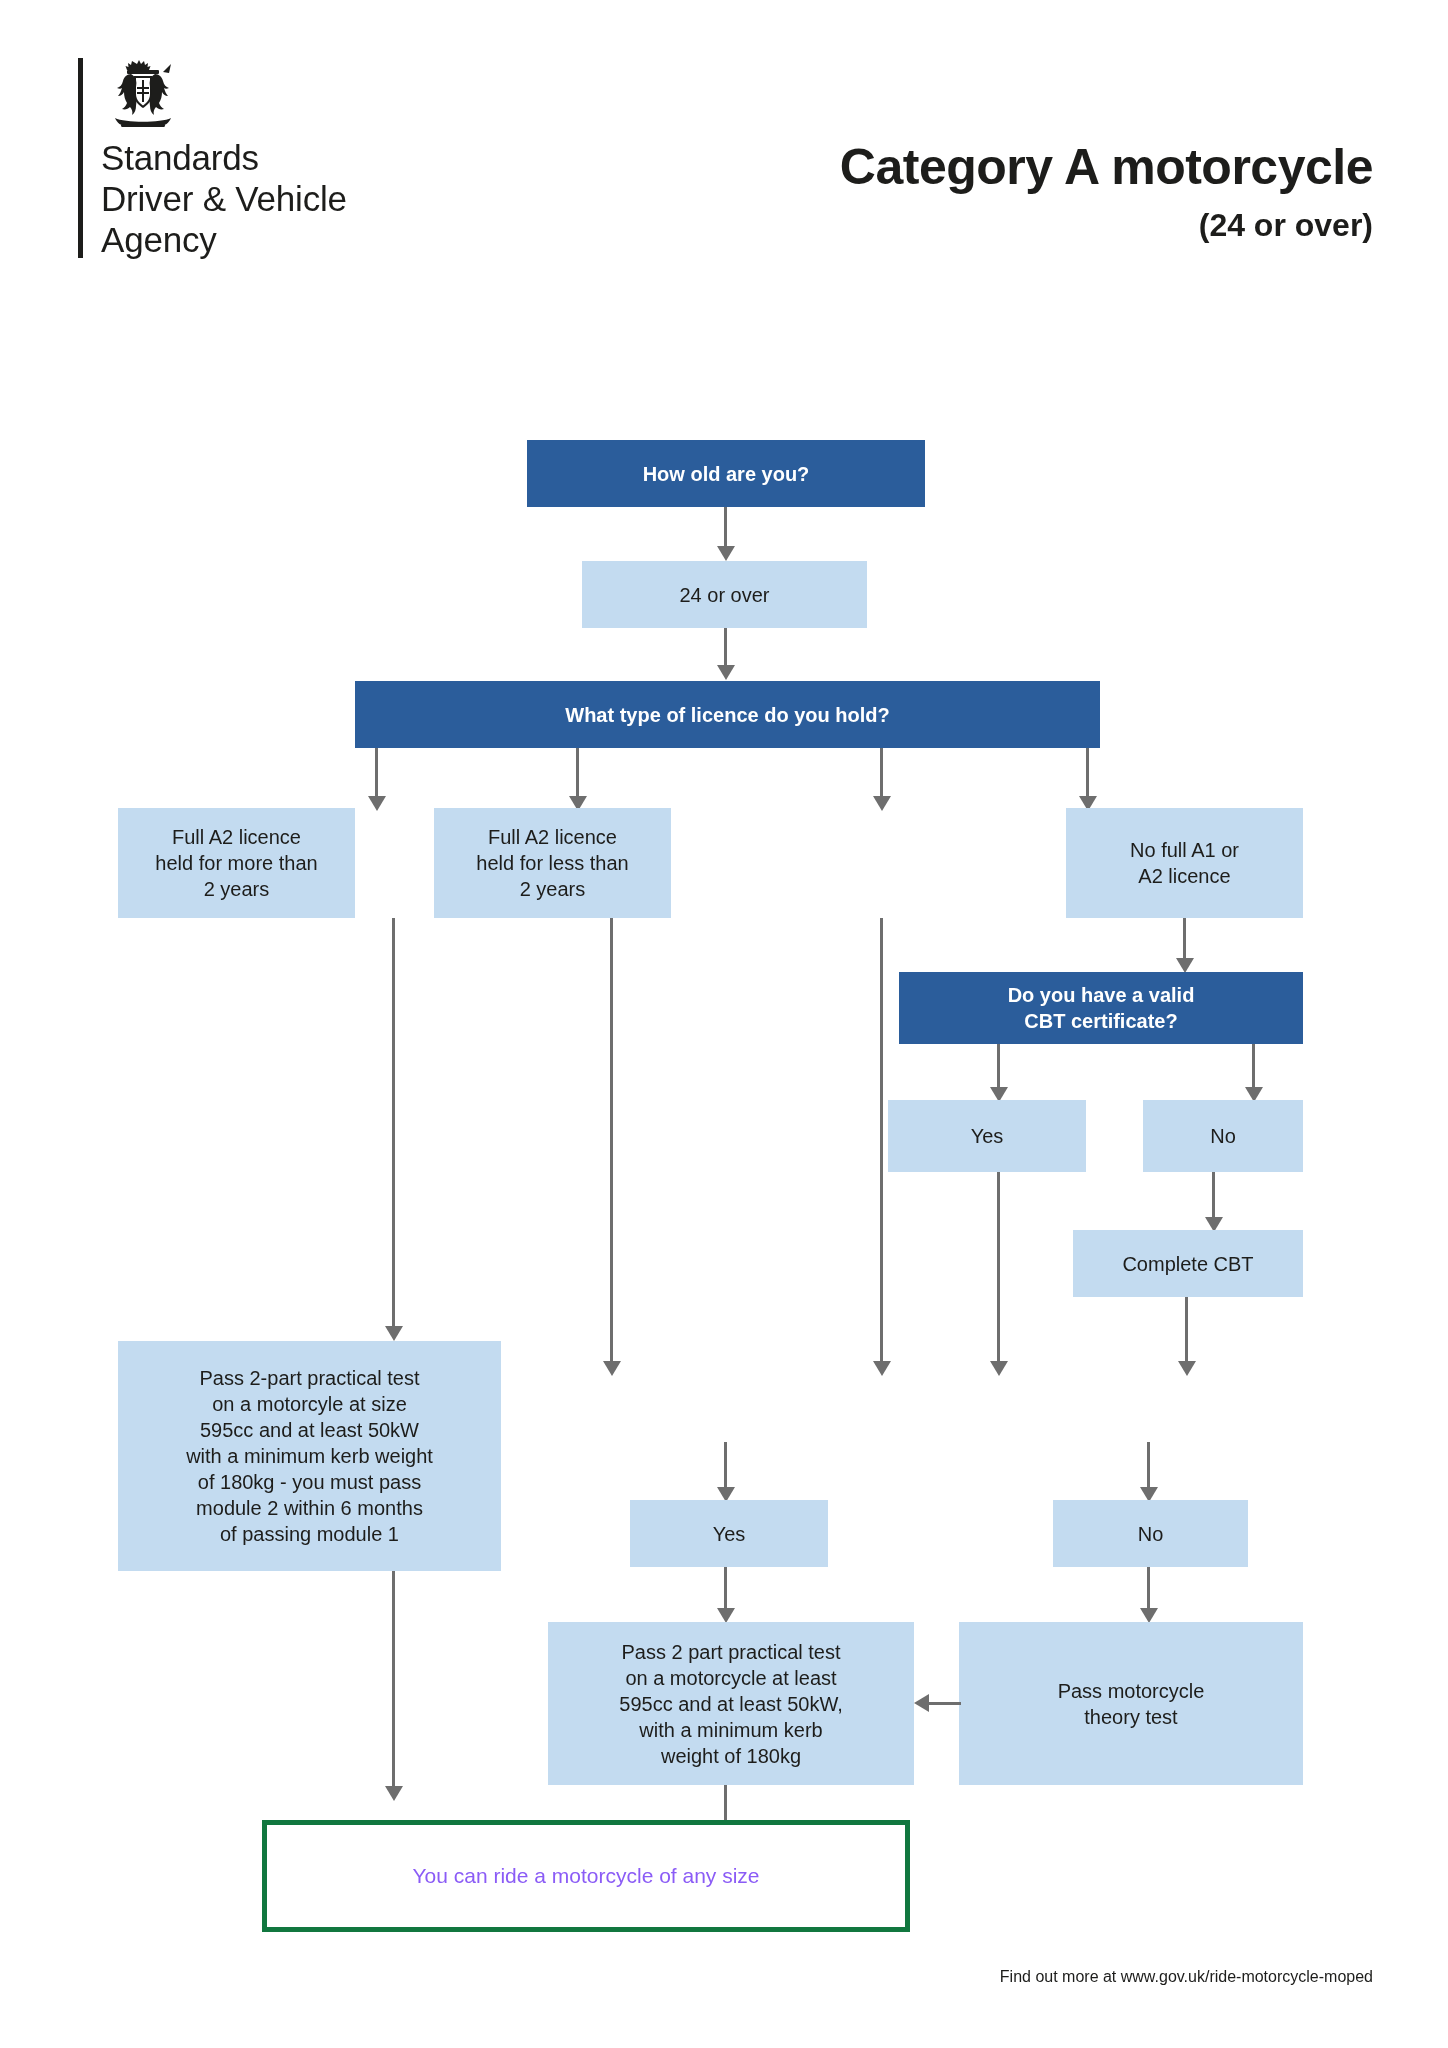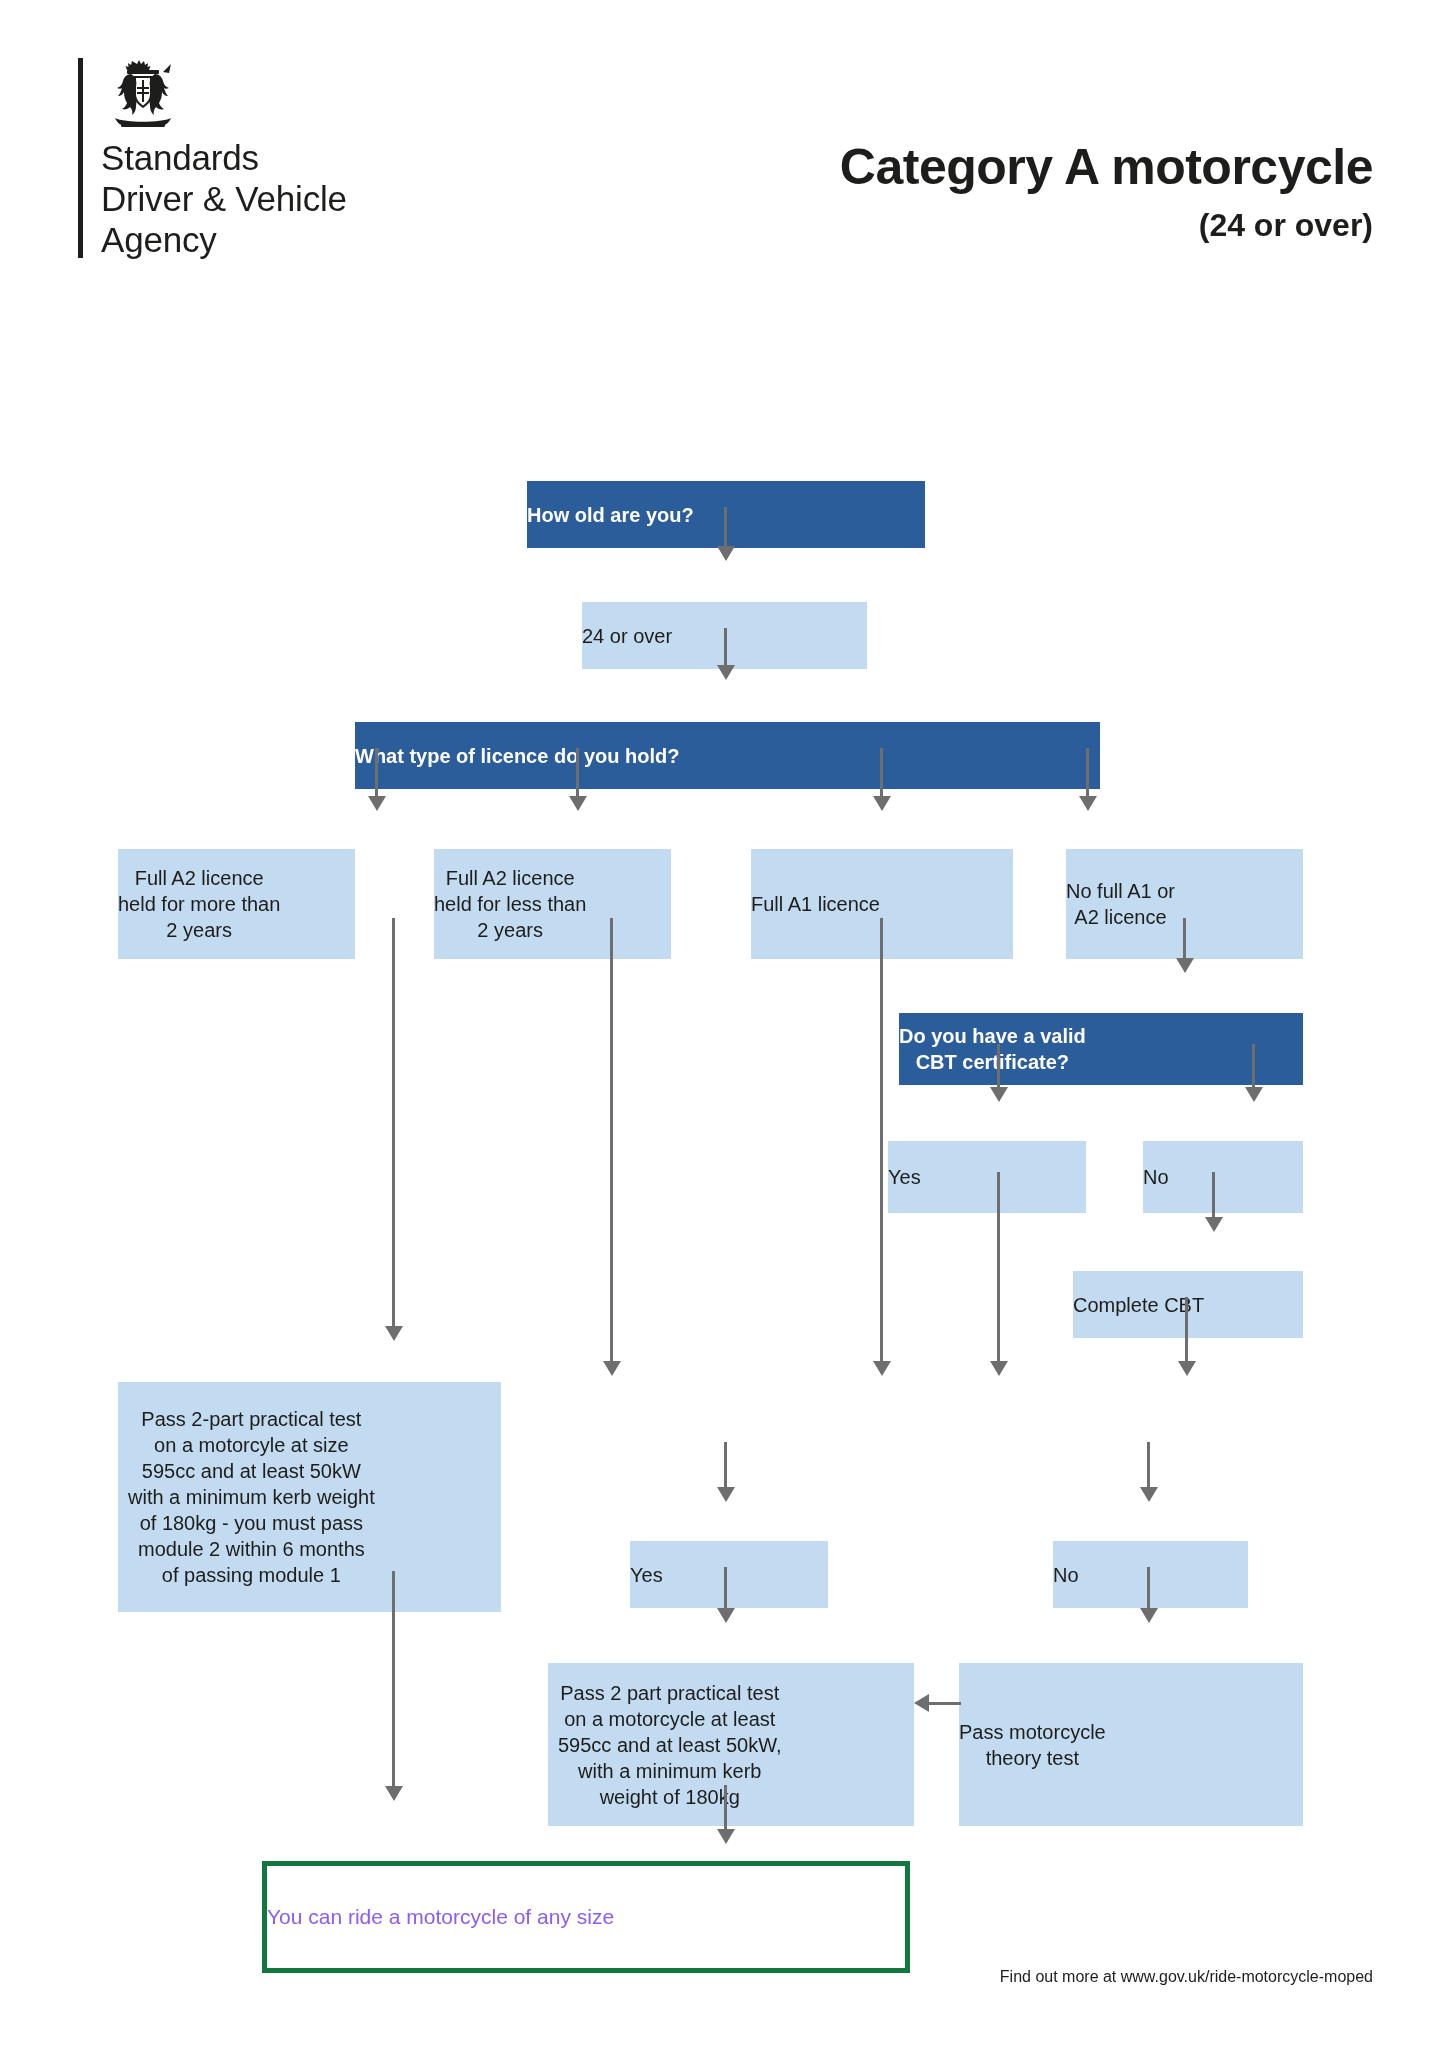--- a/index.html
+++ b/index.html
@@ -66,24 +66,23 @@
     color: #1d1d1b;
     line-height: 1.1;
   }
 
   
   .node {
     position: absolute;
     box-sizing: border-box;
     display: flex;
     align-items: center;
-    justify-content: flex-start;
+    justify-content: center;
     text-align: center;
     line-height: 1.30;
-    margin-top: 41px;
   }
   .node-q {           
     background: #2b5d9b;
     color: #ffffff;
     font-weight: bold;
     font-size: 20px;
   }
   .node-a {           
     background: #c3dbf0;
     color: #1d1d1b;
@@ -211,23 +210,20 @@
   </div>
 
   <div class="node node-a" style="left:434px; top:808px; width:237px; height:110px;">
     <span>
       <span>Full A2 licence</span><br>
       <span>held for less than</span><br>
       <span>2 years</span>
     </span>
   </div>
 
-  <div class="node node-a" style="left:751px; top:808px; width:262px; height:110px;">
-    <span>Full A1 licence</span>
-  </div>
 
   <div class="node node-a" style="left:1066px; top:808px; width:237px; height:110px;">
     <span>
       <span>No full A1 or</span><br>
       <span>A2 licence</span>
     </span>
   </div>
 
   <div class="line-v" style="left:392px; top:918px; width:3px; height:408px;"></div>
   <div class="arrow-down" style="left:385px; top:1326px;"></div>

